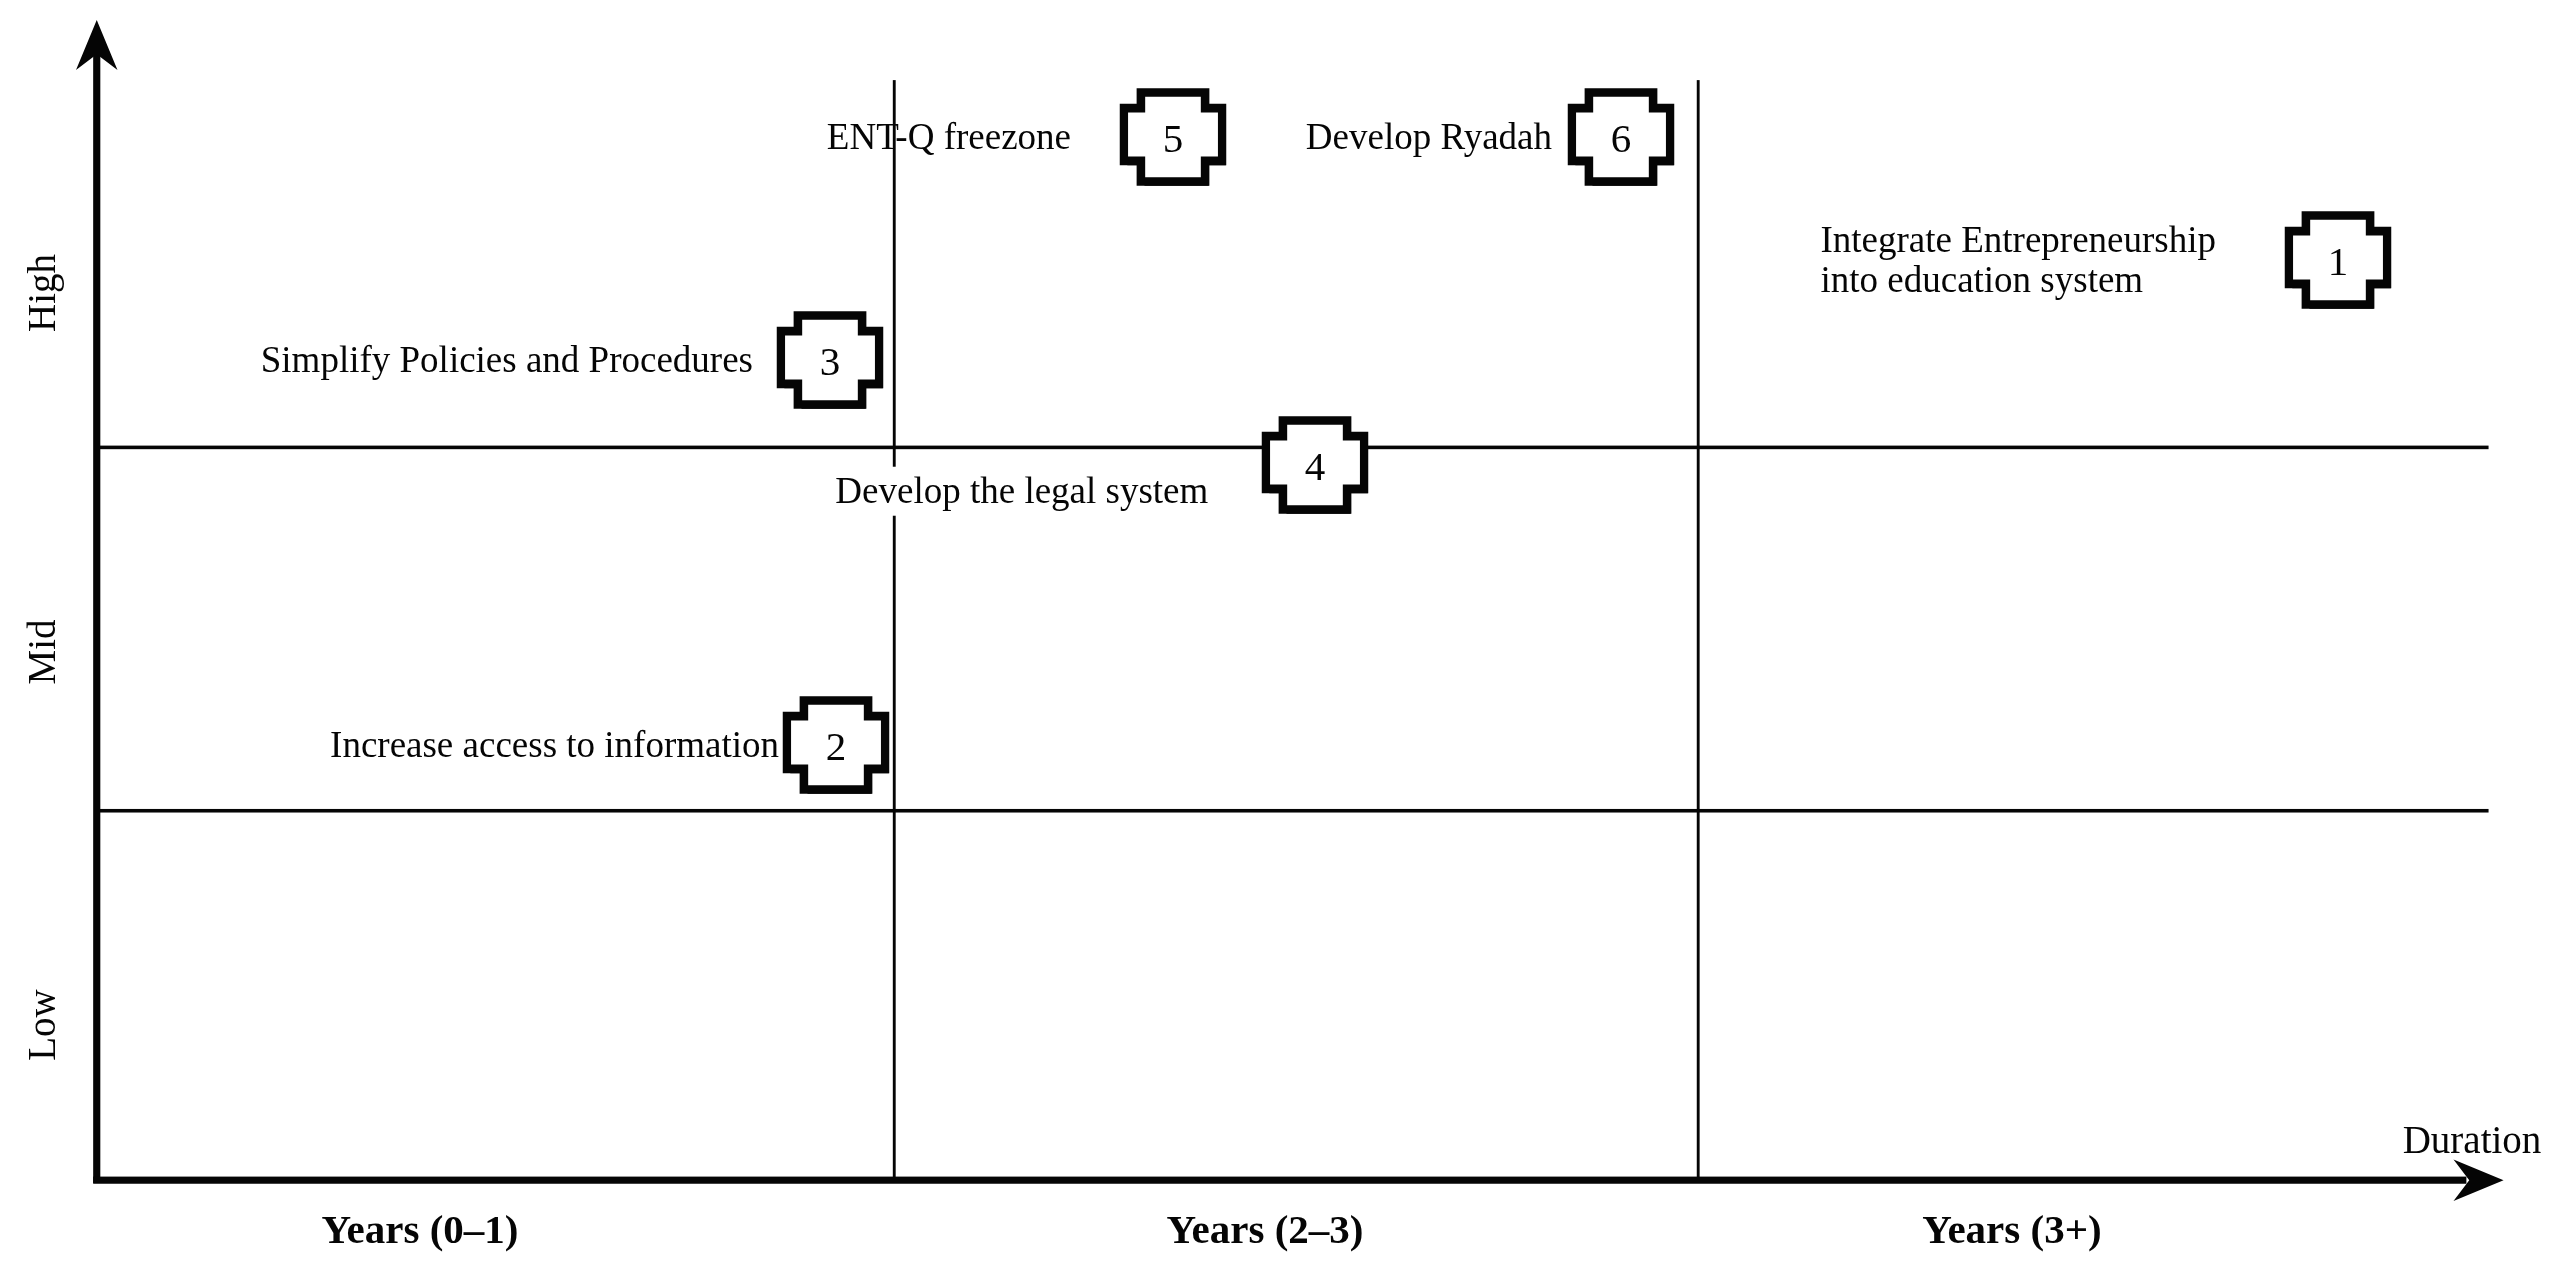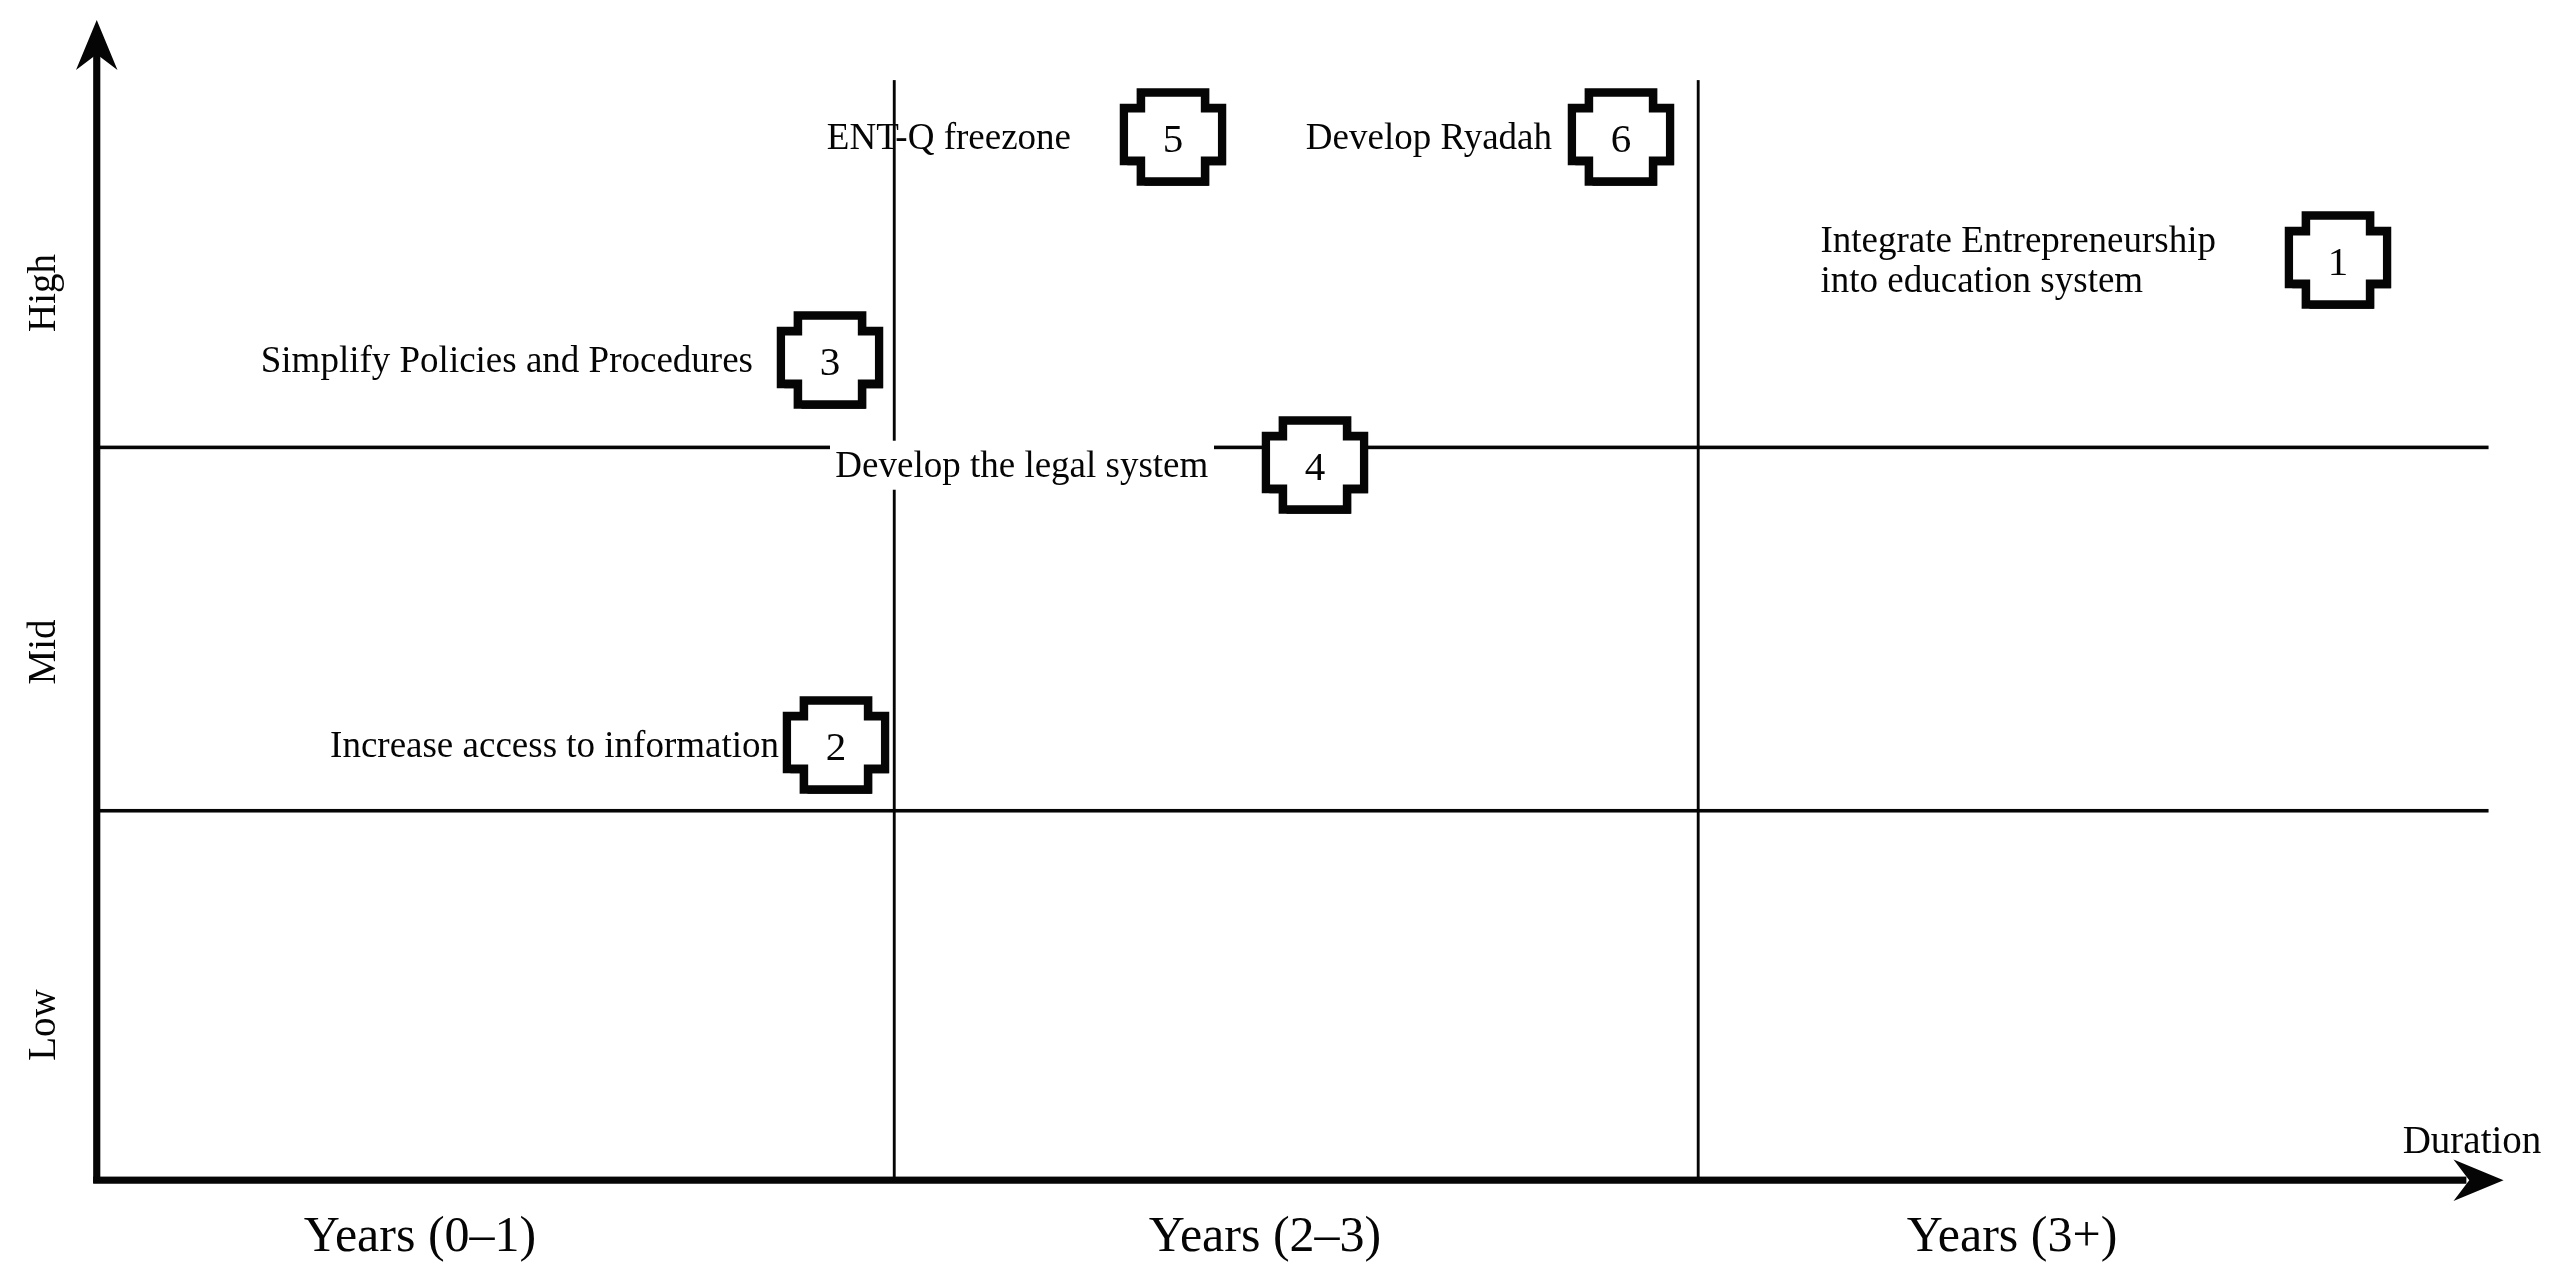--- a/index.html
+++ b/index.html
@@ -20,22 +20,23 @@
   .ylab {
     position: absolute;
     left: 41px;
     transform: translate(-50%, -50%) rotate(-90deg);
     font-size: 39px;
     white-space: nowrap;
   }
   .xlab {
     position: absolute;
     transform: translateX(-50%);
-    font-size: 50px;
+    font-size: 41px;
     white-space: nowrap;
+    font-weight: bold;
   }
   .axis-title {
     position: absolute;
     transform: translate(-50%, -50%);
     font-size: 39px;
     white-space: nowrap;
   }
   .item {
     position: absolute;
     width: 0; height: 0;
@@ -47,20 +48,21 @@
     transform: translateY(-50%);
     font-size: 37px;
     line-height: 1.08;
     white-space: pre-line;
     text-align: left;
     width: max-content;
   }
   .item-label.masked {
     background: #ffffff;
     padding: 4.3px 5.7px;
+    margin-top: 26px;
   }
   .marker {
     position: absolute;
     left: 0; top: 0;
     transform: translate(-50%, -50%);
   }
   .item-number {
     position: absolute;
     left: 0; top: 1.4px;
     transform: translate(-50%, -50%);

